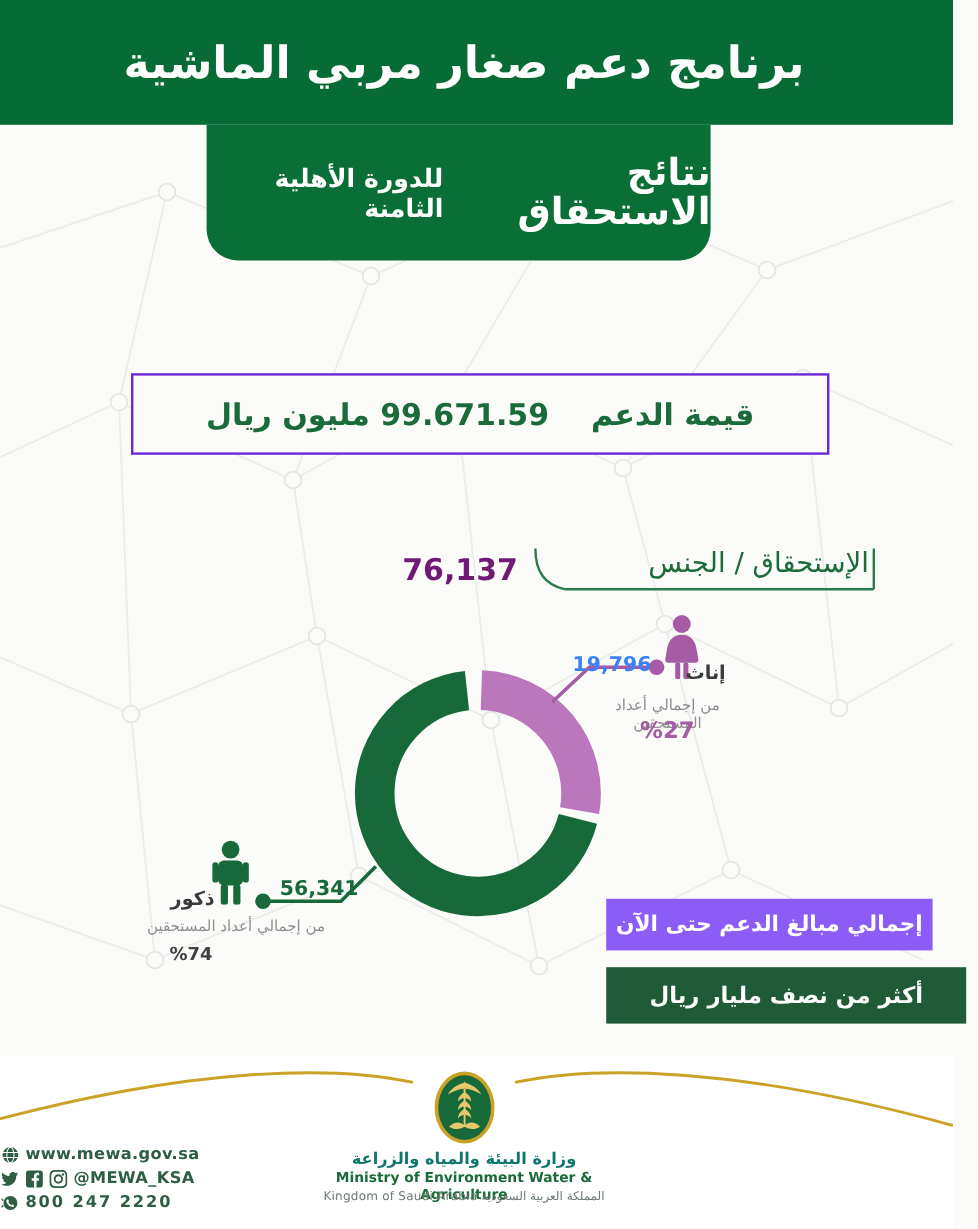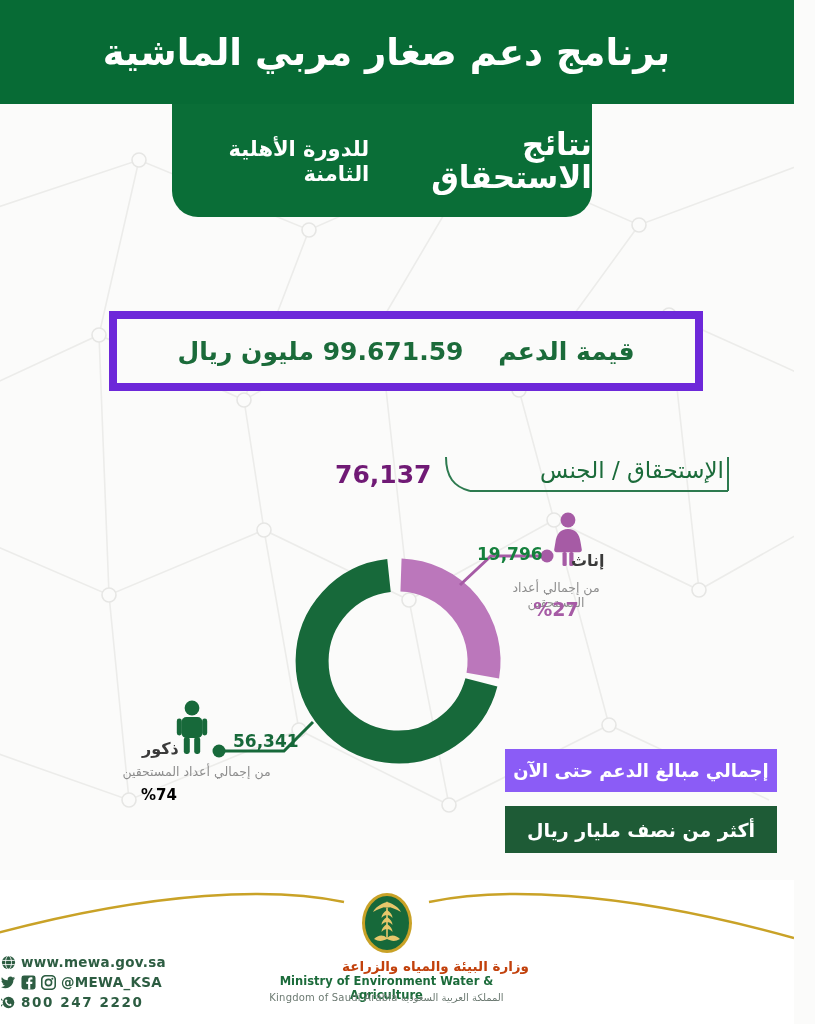--- a/index.html
+++ b/index.html
@@ -73,21 +73,21 @@
     font-weight: bold;
     line-height: 1.2;
     margin-top: 3px;
   }
   
   .value-box {
     position: absolute;
     left: 130px; top: 311px;
     width: 578px; height: 64px;
     background: #fbfbfa;
-    border: 8px solid #6d28d9;
+    border: 2px solid #6d28d9;
     display: flex;
     align-items: center;
     justify-content: center;
     z-index: 3;
     direction: rtl;
   }
   .value-box-text {
     color: #1B6B3A;
     font-size: 25px;
     font-weight: bold;
@@ -136,21 +136,21 @@
   
   .female-icon {
     position: absolute;
     left: 572px; top: 512px;
     width: 34px; height: 54px;
     z-index: 5;
   }
   .female-value {
     position: absolute;
     left: 498px; top: 544px;
-    color: #15803d;
+    color: #3b82f6;
     font-size: 17px;
     font-weight: bold;
     direction: ltr;
     z-index: 5;
   }
   .female-label {
     position: absolute;
     left: 592px; top: 551px;
     color: #3a3a3a;
     font-size: 16px;
@@ -212,21 +212,21 @@
     color: #8e8e8e;
     font-size: 12.5px;
     direction: rtl;
     z-index: 5;
   }
   .male-pct {
     position: absolute;
     left: 135px; top: 786px;
     width: 90px;
     text-align: center;
-    color: #000000;
+    color: #404040;
     font-size: 15px;
     font-weight: bold;
     direction: ltr;
     z-index: 5;
   }
   
   .box-orange {
     position: absolute;
     left: 526px; top: 749px;
     width: 272px; height: 43px;
@@ -236,21 +236,21 @@
     direction: rtl;
   }
   .box-orange span {
     color: #ffffff;
     font-size: 18px;
     font-weight: bold;
   }
   .box-green {
     position: absolute;
     left: 526px; top: 806px;
-    width: 272px; height: 47px;
+    width: 300px; height: 47px;
     background: #1E5B36;
     display: flex; align-items: center; justify-content: center;
     z-index: 4;
     direction: rtl;
   }
   .box-green span {
     color: #ffffff;
     font-size: 19px;
     font-weight: bold;
   }
@@ -270,21 +270,22 @@
   .logo-wrap {
     position: absolute;
     left: 371px; top: 892px;
     width: 74px; height: 62px;
     z-index: 6;
   }
   .ministry-ar {
     position: absolute;
     left: 265px; top: 958px;
     width: 285px;
-    color: #c2410c;
+    text-align: center;
+    color: #0f766e;
     font-size: 13.5px;
     font-weight: bold;
     direction: rtl;
     z-index: 6;
   }
   .ministry-en {
     position: absolute;
     left: 265px; top: 974px;
     width: 285px;
     text-align: center;

